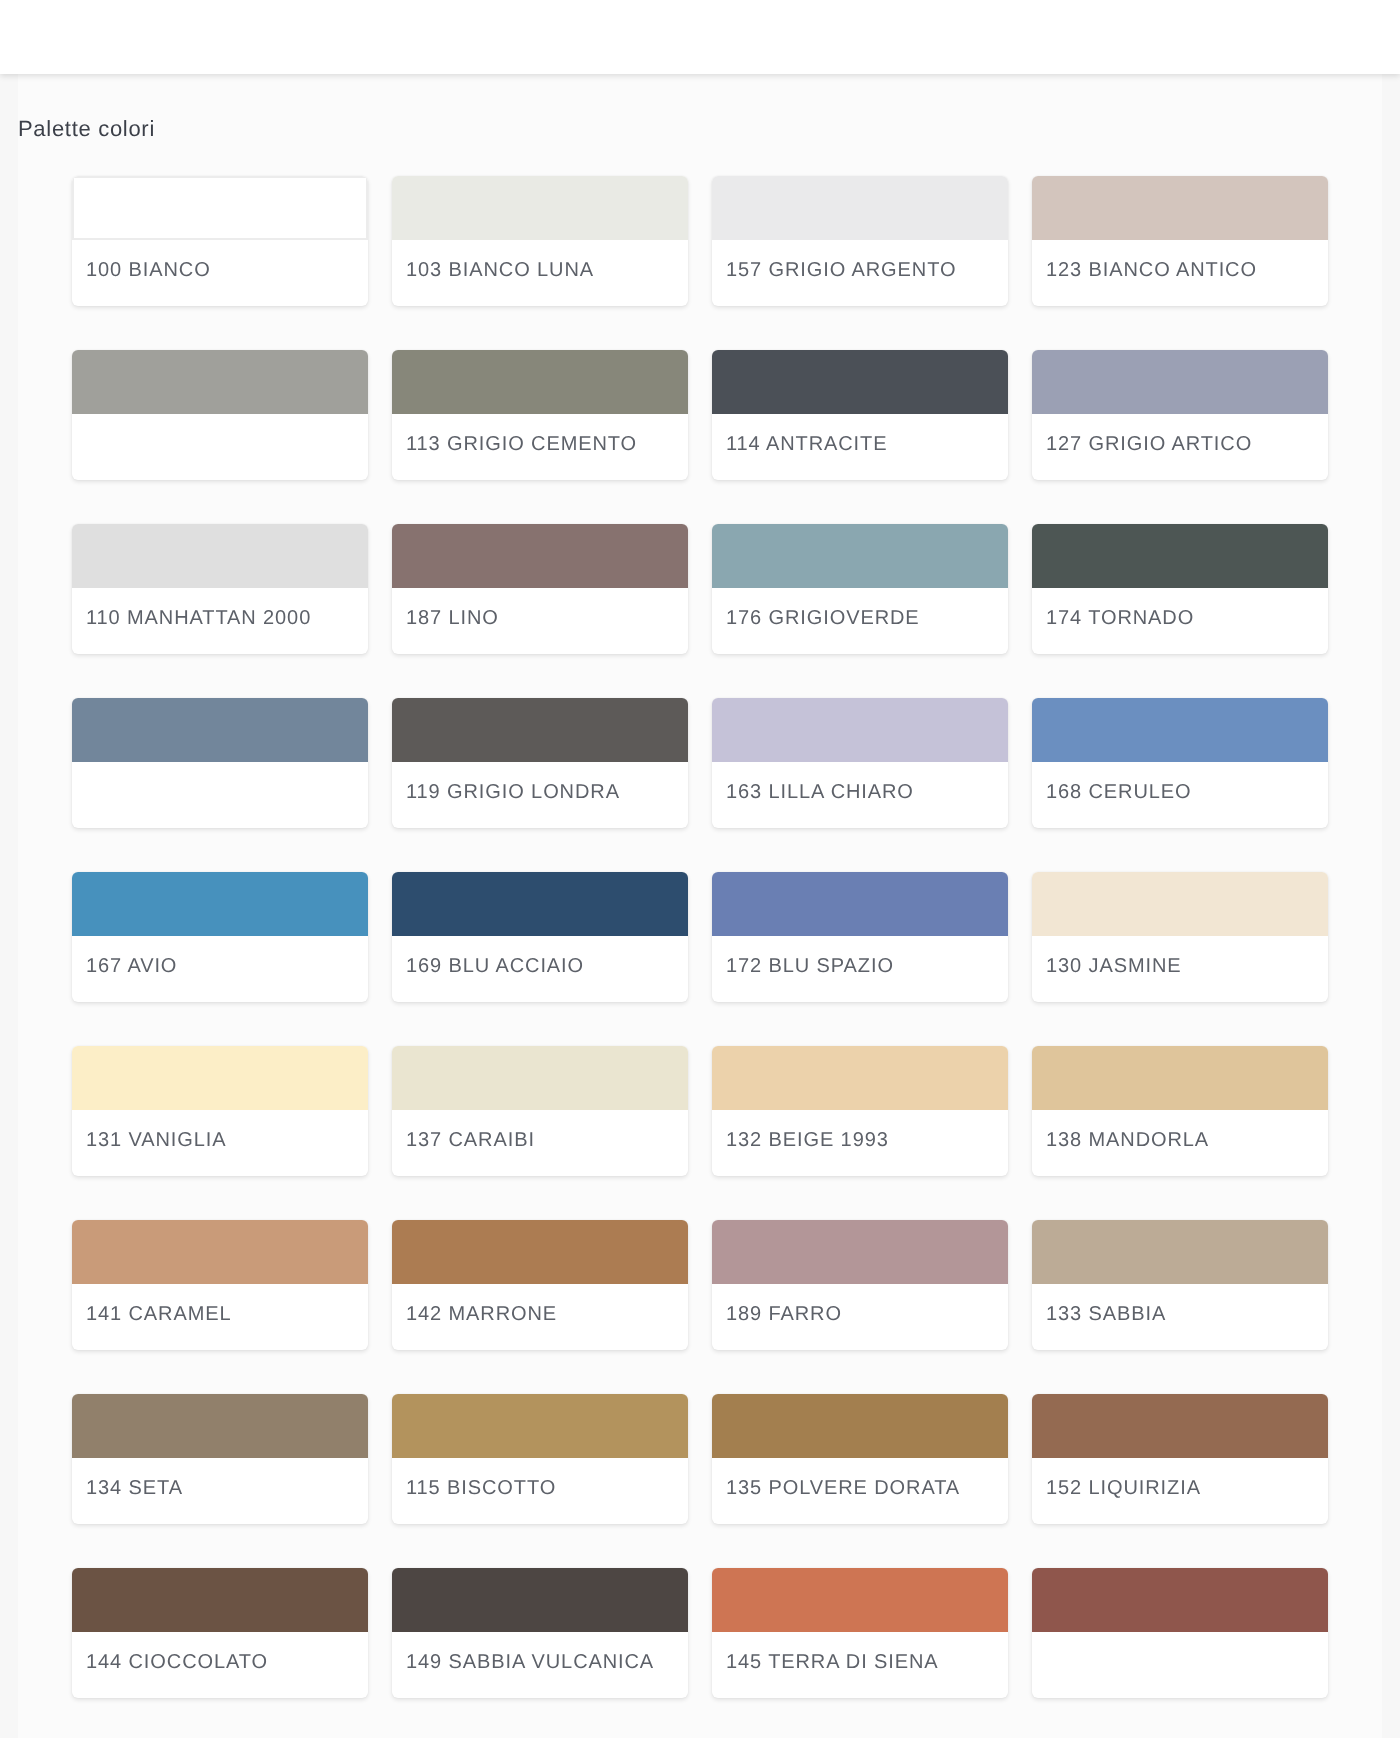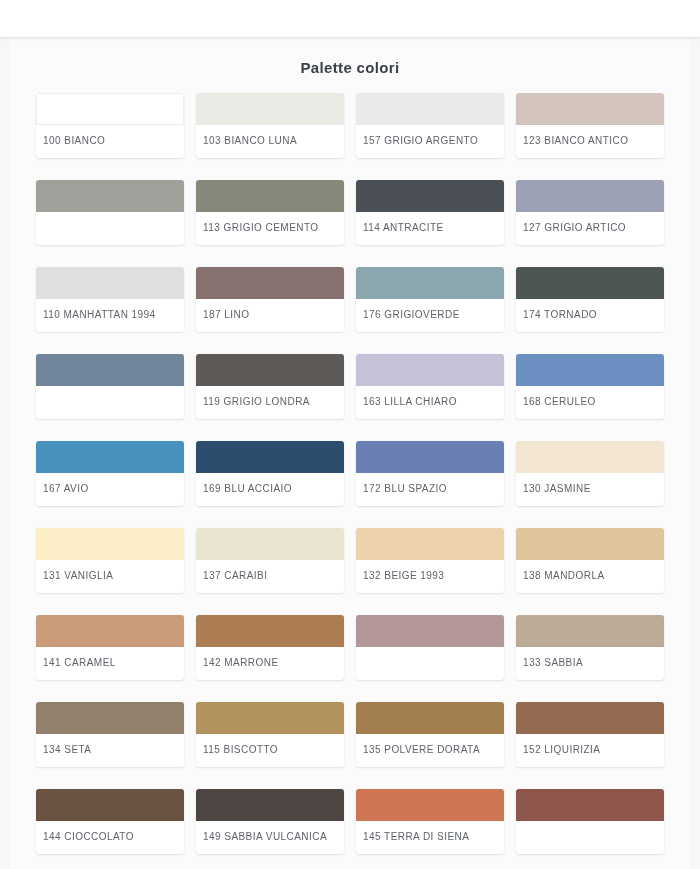--- a/index.html
+++ b/index.html
@@ -34,23 +34,22 @@
   }
 
   #palette-panel {
     margin: 0 9px;
     background: #fbfbfb;
     min-height: 826px;
     padding: 22px 0 0 0;
   }
 
   #page-title {
-    text-align: center;
-    font-size: 15px;
-    font-weight: bold;
+    font-size: 11px;
+    font-weight: normal;
     letter-spacing: 0.35px;
     color: #3c4049;
     margin-bottom: 17px;
   }
 
   
   #swatch-grid {
     display: grid;
     grid-template-columns: repeat(4, 148px);
     justify-content: center;
@@ -125,21 +124,21 @@
         <div class="swatch-card">
           <div class="swatch-color" style="background: rgb(75, 80, 87);"></div>
           <div class="swatch-label">114 ANTRACITE</div>
         </div>
         <div class="swatch-card">
           <div class="swatch-color" style="background: rgb(155, 160, 180);"></div>
           <div class="swatch-label">127 GRIGIO ARTICO</div>
         </div>
         <div class="swatch-card">
           <div class="swatch-color" style="background: rgb(223, 223, 223);"></div>
-          <div class="swatch-label">110 MANHATTAN 1994</div>
+          <div class="swatch-label">110 MANHATTAN 2000</div>
         </div>
         <div class="swatch-card">
           <div class="swatch-color" style="background: rgb(135, 114, 111);"></div>
           <div class="swatch-label">187 LINO</div>
         </div>
         <div class="swatch-card">
           <div class="swatch-color" style="background: rgb(138, 167, 176);"></div>
           <div class="swatch-label">176 GRIGIOVERDE</div>
         </div>
         <div class="swatch-card">
@@ -196,20 +195,21 @@
         <div class="swatch-card">
           <div class="swatch-color" style="background: rgb(201, 155, 121);"></div>
           <div class="swatch-label">141 CARAMEL</div>
         </div>
         <div class="swatch-card">
           <div class="swatch-color" style="background: rgb(172, 124, 82);"></div>
           <div class="swatch-label">142 MARRONE</div>
         </div>
         <div class="swatch-card">
           <div class="swatch-color" style="background: rgb(179, 150, 152);"></div>
+          <div class="swatch-label">189 FARRO</div>
         </div>
         <div class="swatch-card">
           <div class="swatch-color" style="background: rgb(188, 171, 150);"></div>
           <div class="swatch-label">133 SABBIA</div>
         </div>
         <div class="swatch-card">
           <div class="swatch-color" style="background: rgb(145, 128, 107);"></div>
           <div class="swatch-label">134 SETA</div>
         </div>
         <div class="swatch-card">

